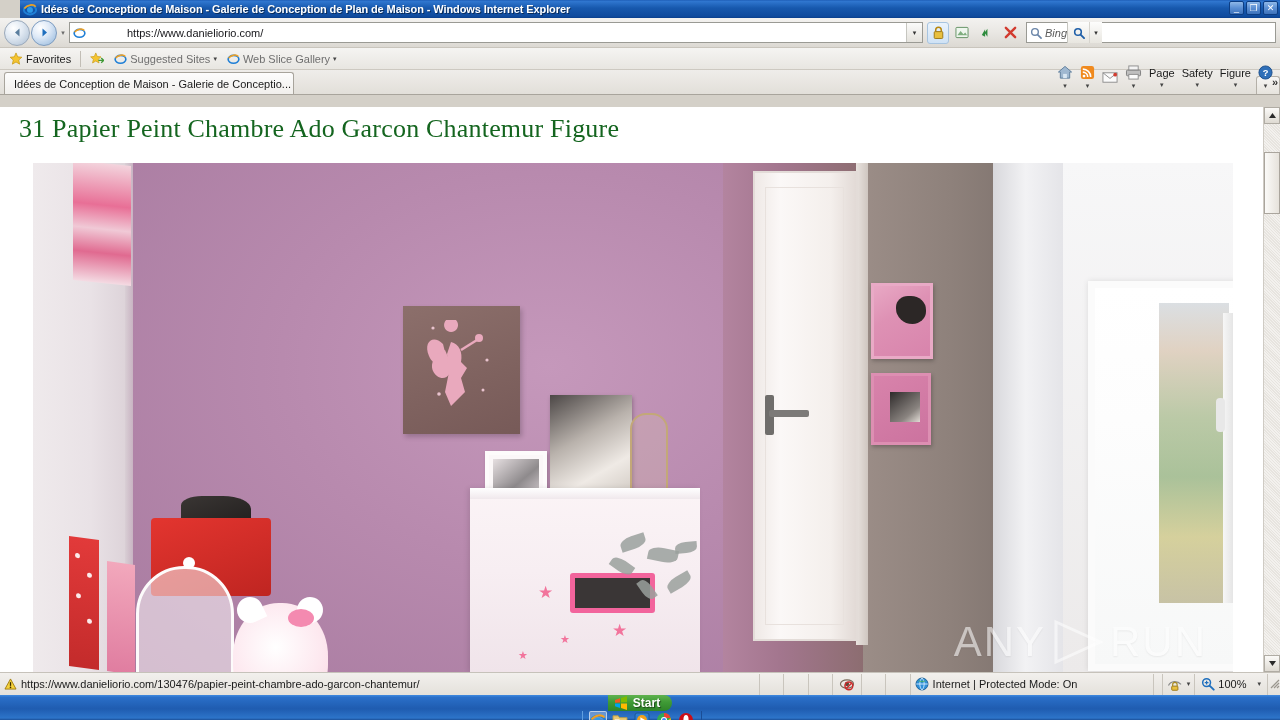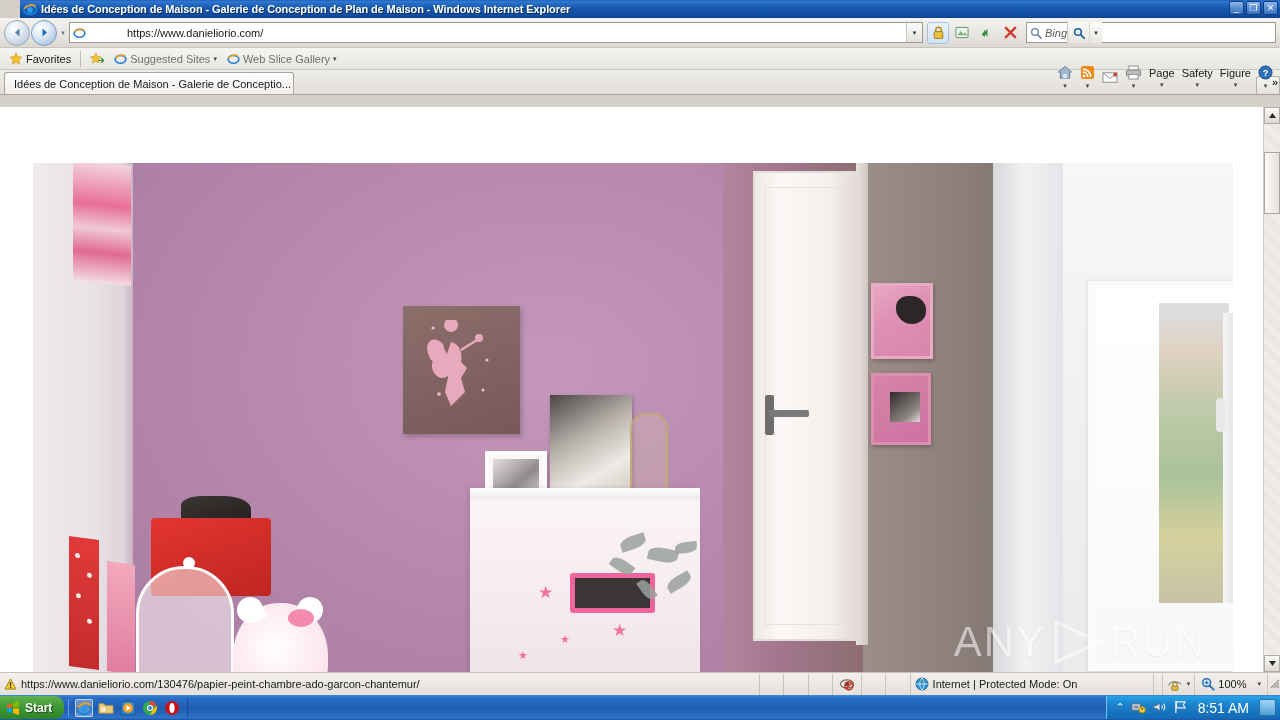--- a/index.html
+++ b/index.html
@@ -277,21 +277,21 @@
   .st-cell { height: 21px; border-right: 1px solid #c9c5bd; display: flex; align-items: center;
     padding: 0 4px; gap: 4px; }
   .st-url { flex: 0 0 auto; width: 760px; }
   .st-zone { width: 300px; }
   .zoom-cell { display: flex; align-items: center; gap: 3px; padding: 0 6px; }
 
   
   .taskbar {
     position: absolute; left: 0; top: 695px; width: 1280px; height: 25px;
     background: linear-gradient(180deg,#3f8ae0 0%,#2a6fc8 10%,#1f5cb0 55%,#2d74c9 92%,#1b5099 100%);
-    display: flex; align-items: center;
+    display: flex; align-items: center; flex-direction: column;
   }
   .start-btn {
     height: 23px; display: flex; align-items: center; gap: 4px; padding: 0 12px 0 5px;
     background: linear-gradient(180deg,#5fb34e 0%,#3f9a36 45%,#2e8429 100%);
     border-radius: 0 9px 9px 0;
     color: #fff; font-weight: bold; font-size: 12px;
     text-shadow: 1px 1px 1px rgba(0,0,0,.5);
   }
   .ql { display: flex; align-items: center; gap: 4px; padding: 0 6px; margin-left: 4px;
     border-left: 1px solid #5f9ee0; border-right: 1px solid #1a4d96; }
@@ -478,20 +478,21 @@
         <text x="8" y="11.6" font-size="10" font-family="Liberation Sans" fill="#fff" text-anchor="middle" font-weight="bold">?</text>
       </svg>
       <span class="mini-caret">▾</span>
     </div>
   </div>
   <div class="cmd-chev">»</div>
 </div>
 
 <div class="pagearea">
   <div class="content">
+    <div class="heading">31 Papier Peint Chambre Ado Garcon Chantemur Figure</div>
 
     <div class="photo-frame">
       <div class="photo">
         <div class="wall-left-white"></div>
         <div class="wall-pink"></div>
         <div class="wall-edge"></div>
         <div class="wall-corner-pink"></div>
         <div class="wall-taupe"></div>
         <div class="curtain"></div>
         <div class="window-wall"></div>

